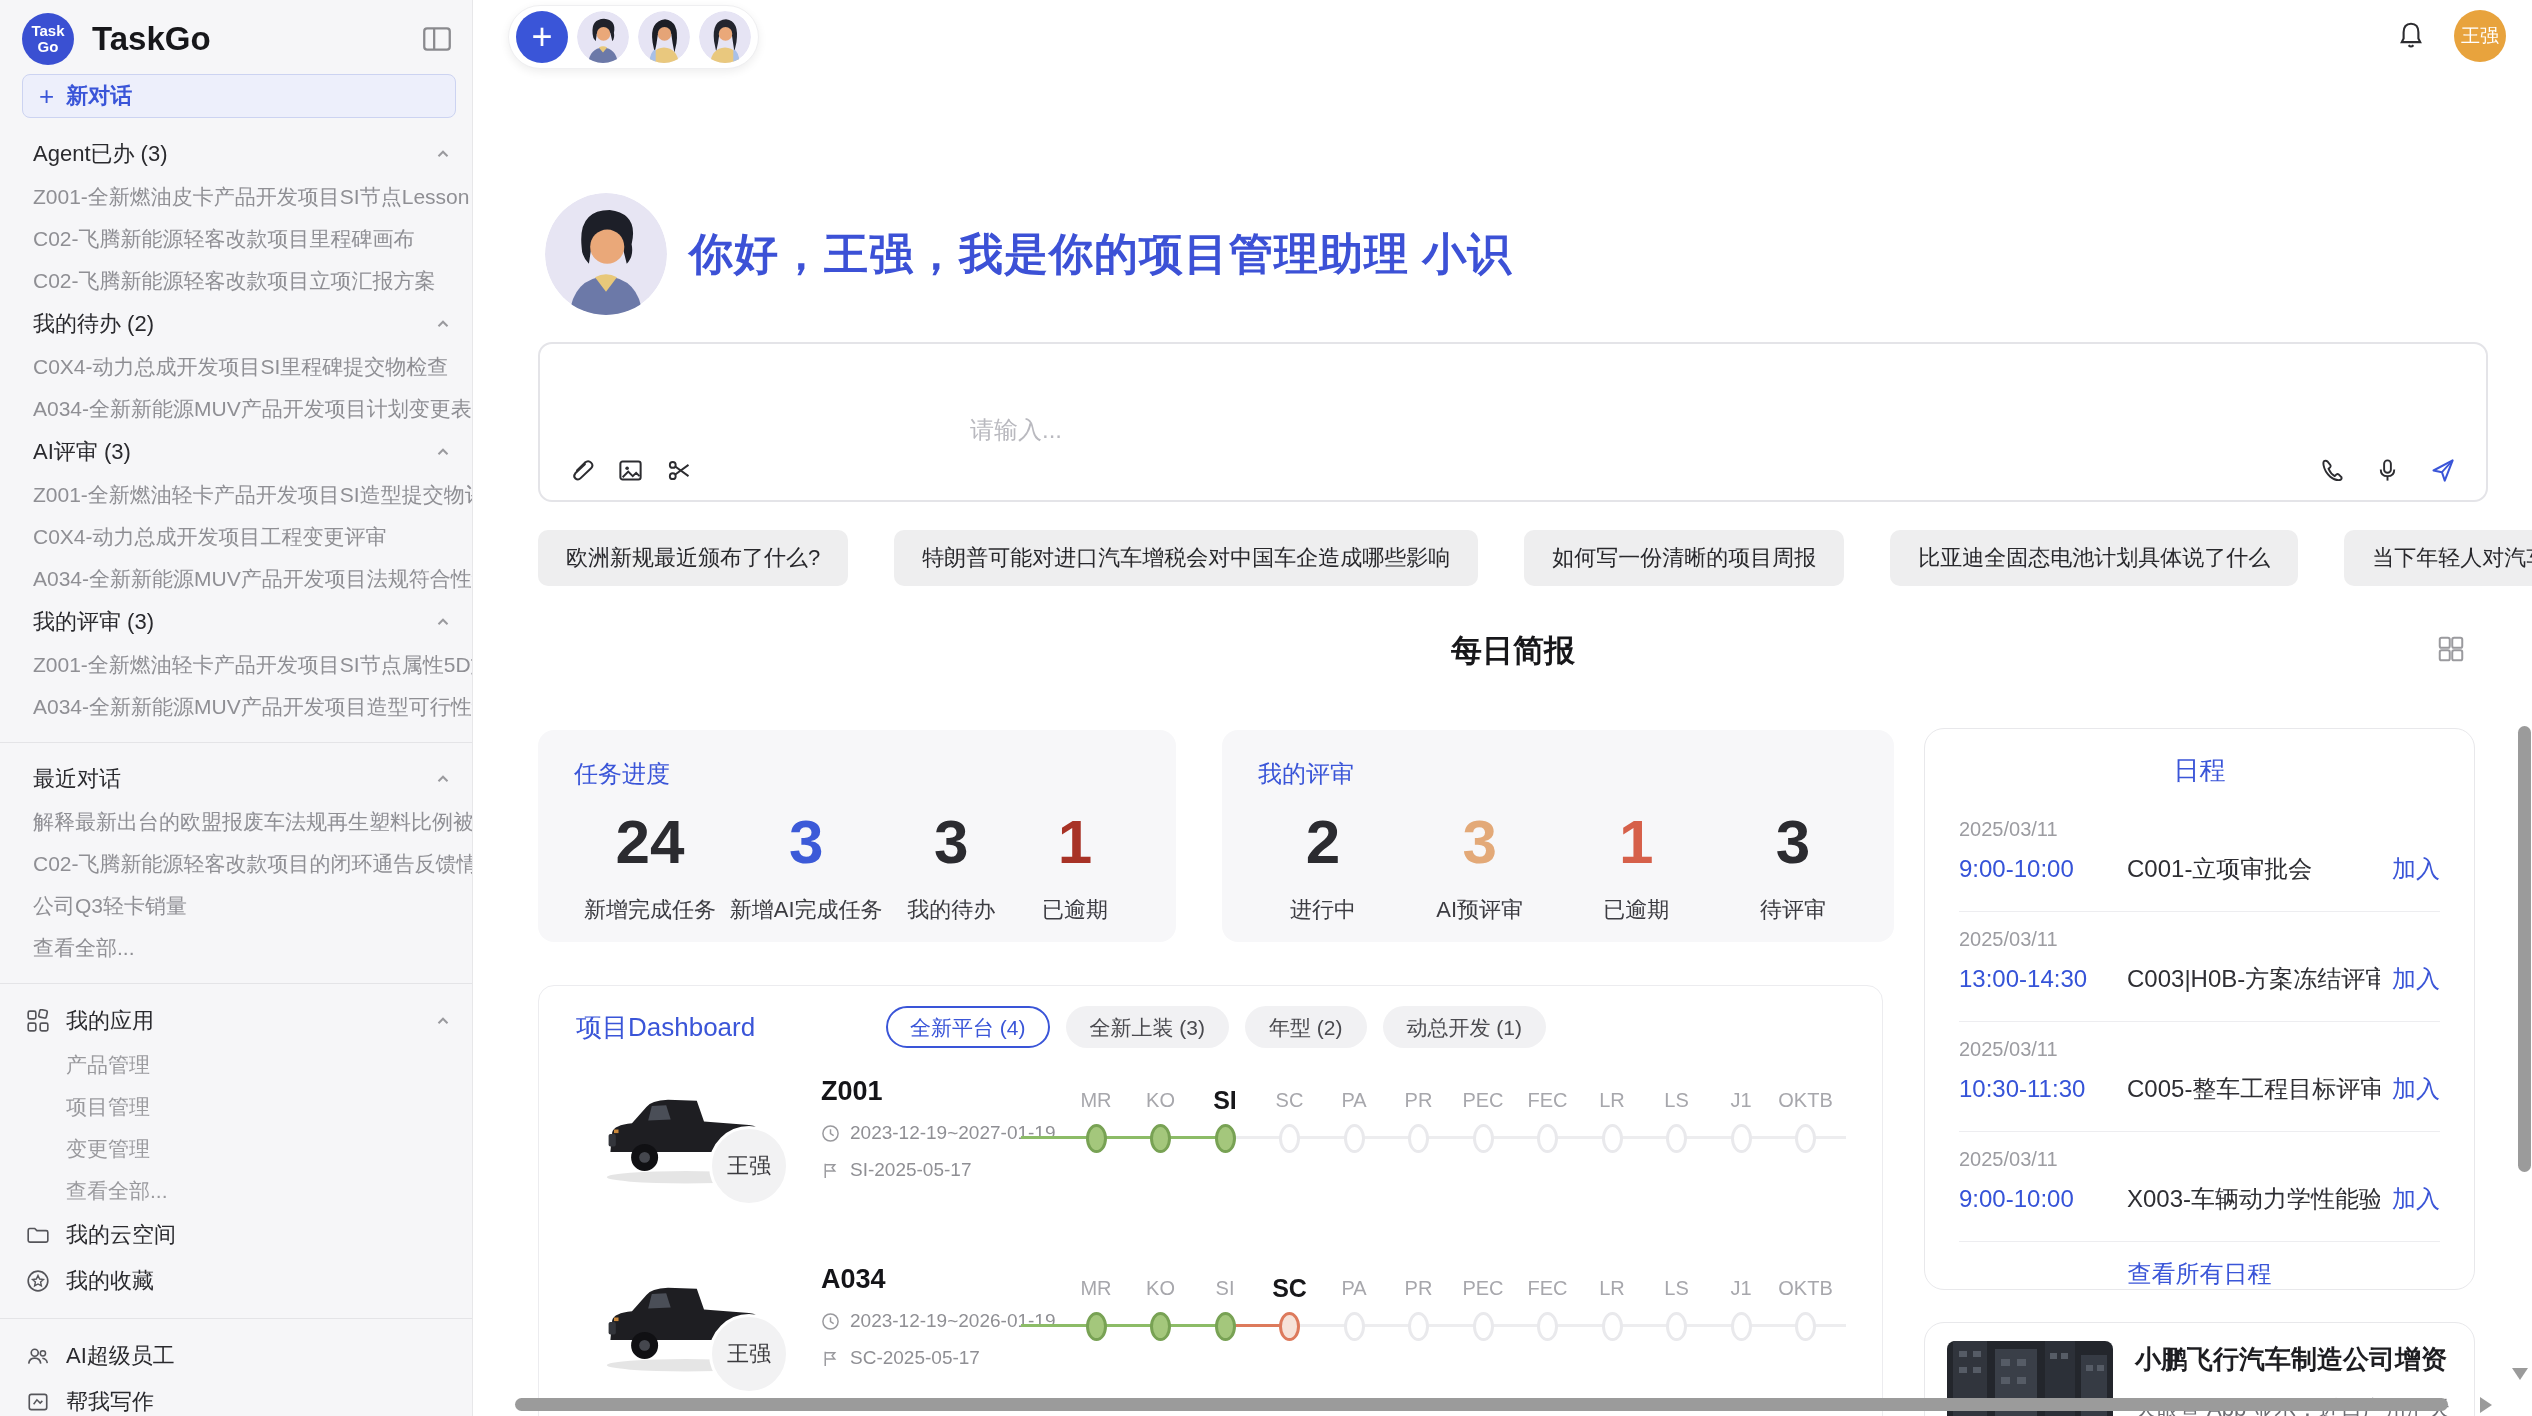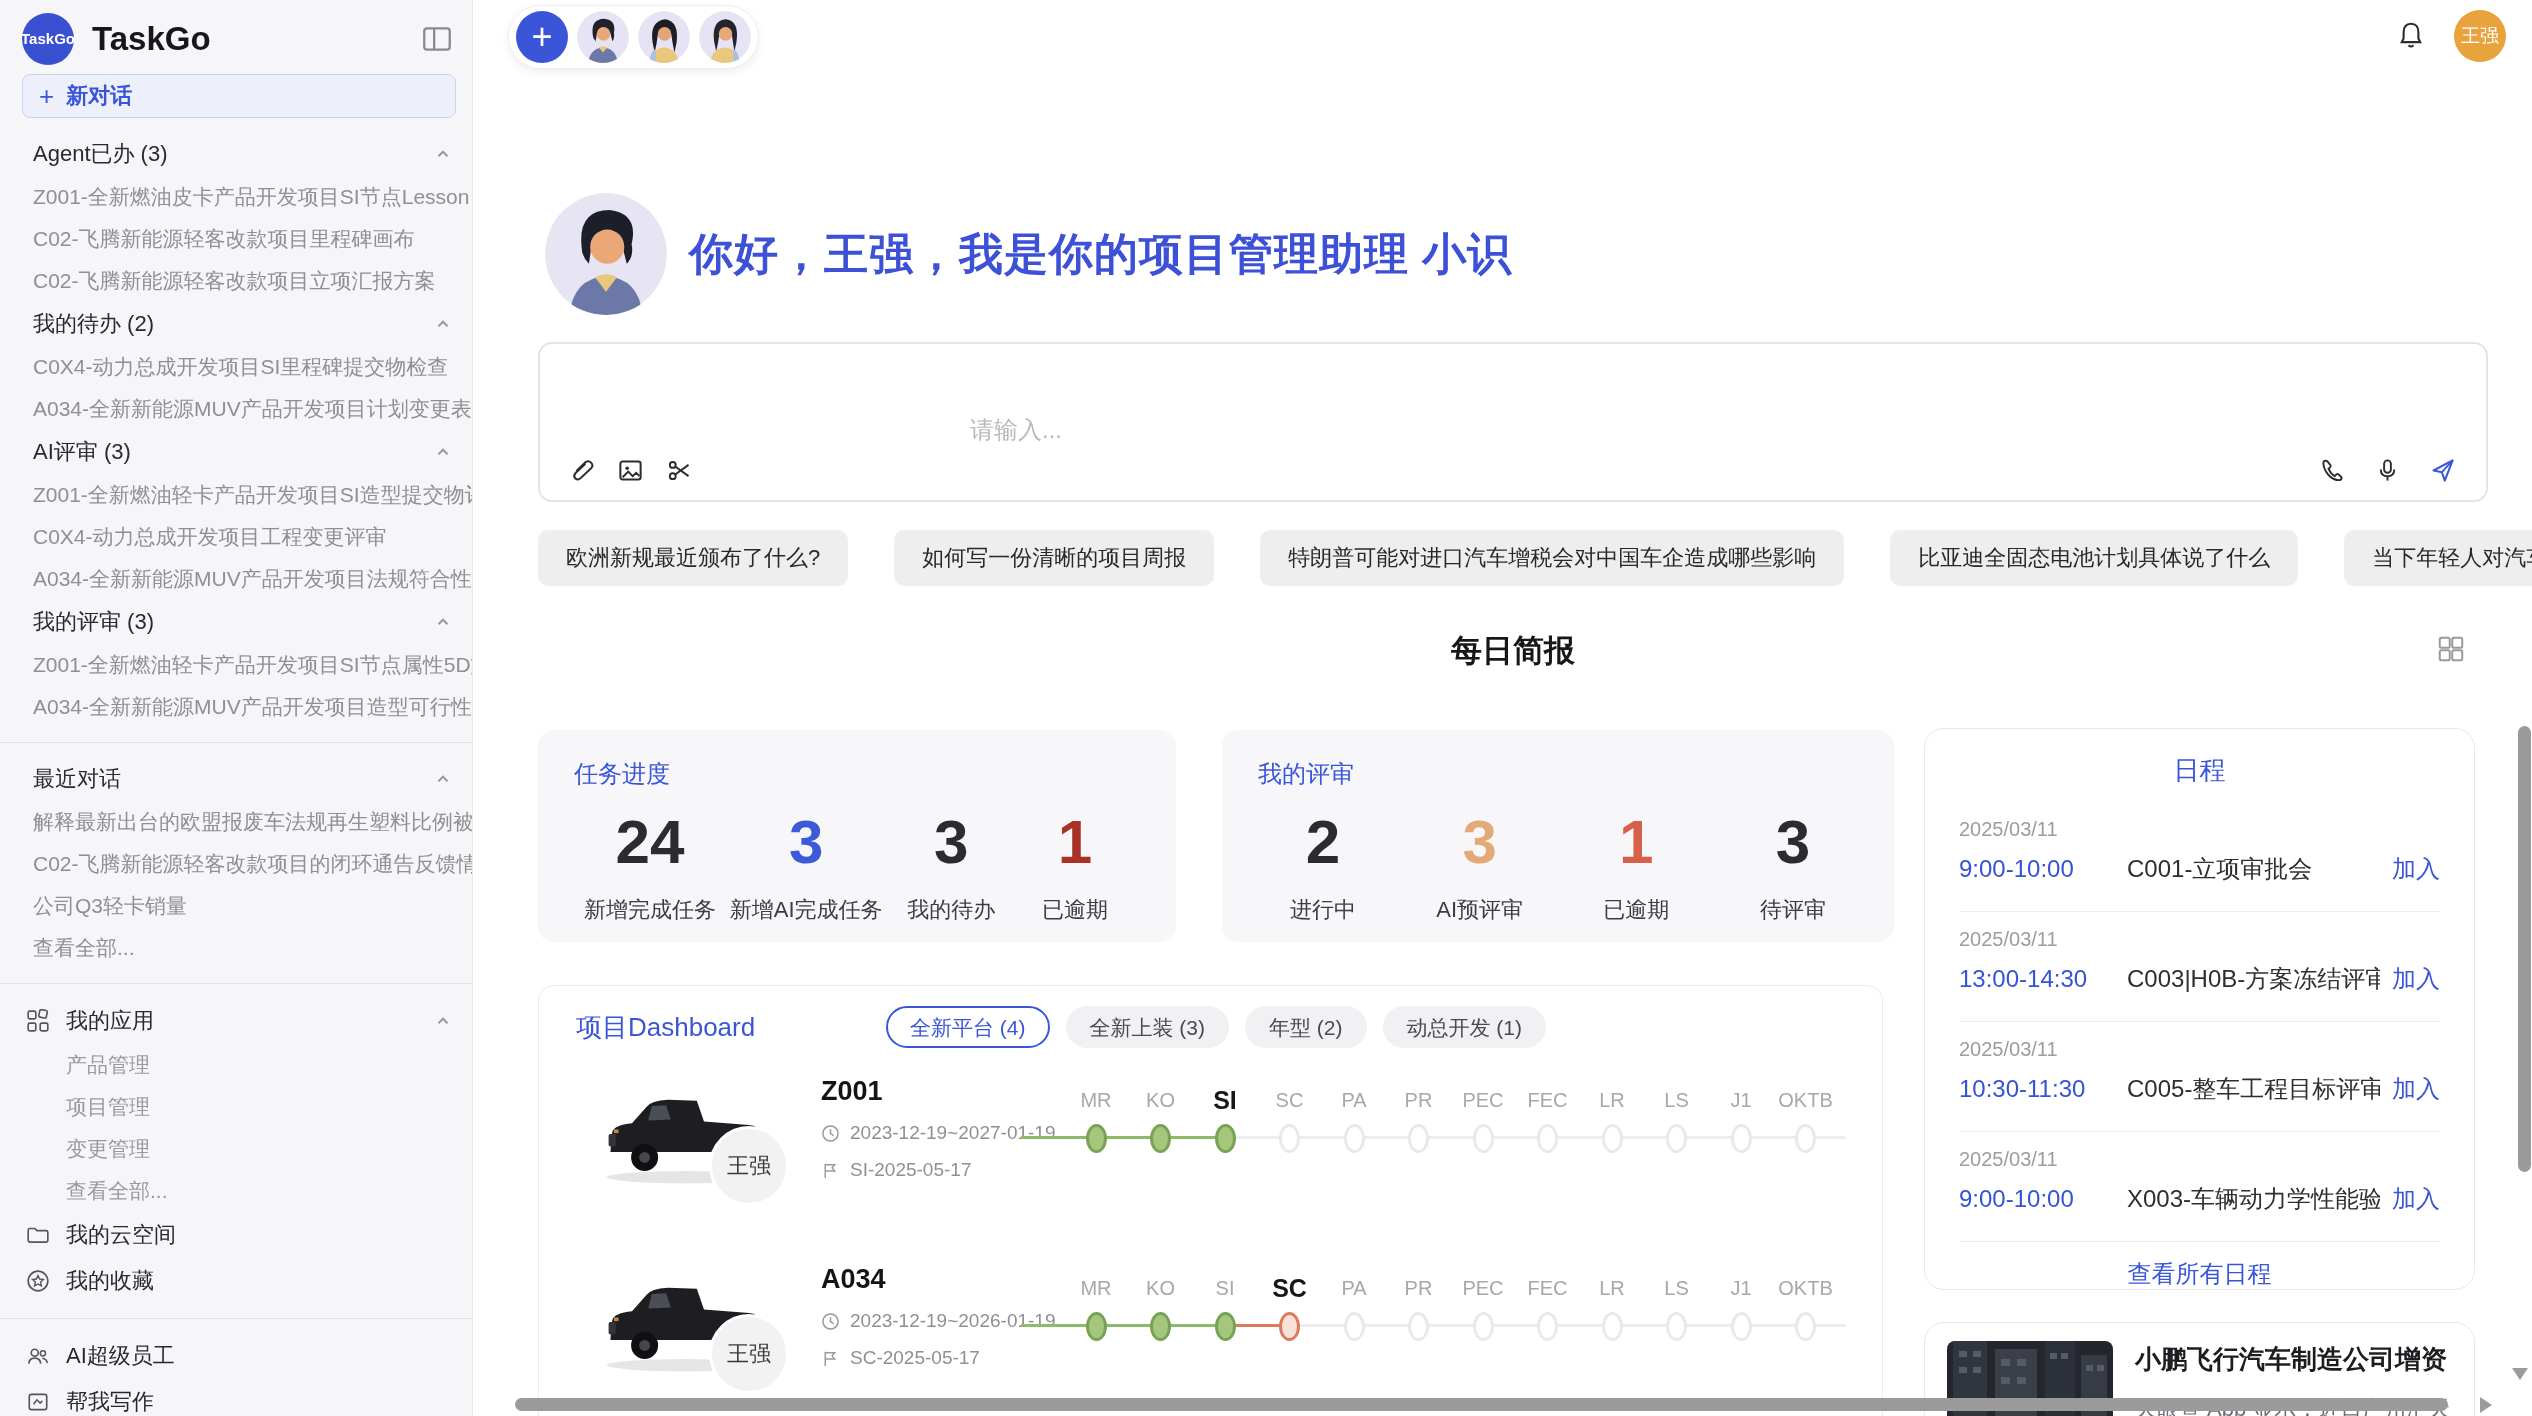--- a/index.html
+++ b/index.html
@@ -5,21 +5,21 @@
   * { margin:0; padding:0; box-sizing:border-box; }
   html,body { width:2532px; height:1416px; overflow:hidden; background:#fff;
     font-family:"Liberation Sans","DejaVu Sans",sans-serif; }
   .screen { position:relative; width:2532px; height:1416px; overflow:hidden; background:#fff; }
 
   
   .sidebar { position:absolute; left:0; top:0; width:473px; height:1416px;
     background:#f6f6f8; border-right:1px solid #e7e7e9; overflow:hidden; }
   .side-head { height:66px; padding:12px 18px 0 22px; display:flex; align-items:center; }
   .logo { width:52px; height:52px; border-radius:50%; background:#3a50d2; color:#fff;
-    display:flex; flex-direction:row; align-items:center; justify-content:center;
+    display:flex; flex-direction:column; align-items:center; justify-content:center;
     font-size:15px; line-height:16px; font-weight:700; flex:none; }
   .app-title { font-size:33px; font-weight:700; color:#17171a; margin-left:18px; flex:1; }
   .panel-ico { width:34px; height:34px; flex:none; }
   .newchat { margin:8px 16px 14px 22px; height:44px; border:1px solid #ccd3f1; background:#edeffb;
     border-radius:8px; display:flex; align-items:center; padding:0 16px; color:#3a55d8; }
   .newchat .plus { font-size:26px; margin-right:12px; line-height:1; }
   .newchat .lbl { font-size:22px; font-weight:600; }
   .sec-head { display:flex; align-items:center; height:44px; padding:0 20px 0 33px;
     color:#2a2a2e; font-size:22px; font-weight:500; }
   .sec-head .sp { flex:1; }
@@ -355,22 +355,22 @@
         </svg>
         <svg class="cic" viewBox="0 0 24 24">
           <path d="M4,12 L21,3 L14,21 L11.5,13.5 Z" fill="none" stroke="#3a55d8" stroke-width="1.8" stroke-linejoin="round"></path>
           <line x1="11.5" y1="13.5" x2="21" y2="3" stroke="#3a55d8" stroke-width="1.6"></line>
         </svg>
       </div>
     </div>
 
     <div class="chips">
       <div class="chip">欧洲新规最近颁布了什么?</div>
+      <div class="chip">特朗普可能对进口汽车增税会对中国车企造成哪些影响</div>
       <div class="chip">如何写一份清晰的项目周报</div>
-      <div class="chip">特朗普可能对进口汽车增税会对中国车企造成哪些影响</div>
       <div class="chip">比亚迪全固态电池计划具体说了什么</div>
       <div class="chip">当下年轻人对汽车外观有怎样的喜好趋势</div>
     </div>
 
     <div class="brief-title">每日简报</div>
     <svg class="brief-grid-ico" viewBox="0 0 24 24">
       <rect x="3" y="3" width="8" height="8" rx="1.5" fill="none" stroke="#9a9a9e" stroke-width="1.6"></rect>
       <rect x="13" y="3" width="8" height="8" rx="1.5" fill="none" stroke="#9a9a9e" stroke-width="1.6"></rect>
       <rect x="3" y="13" width="8" height="8" rx="1.5" fill="none" stroke="#9a9a9e" stroke-width="1.6"></rect>
       <rect x="13" y="13" width="8" height="8" rx="1.5" fill="none" stroke="#9a9a9e" stroke-width="1.6"></rect>

